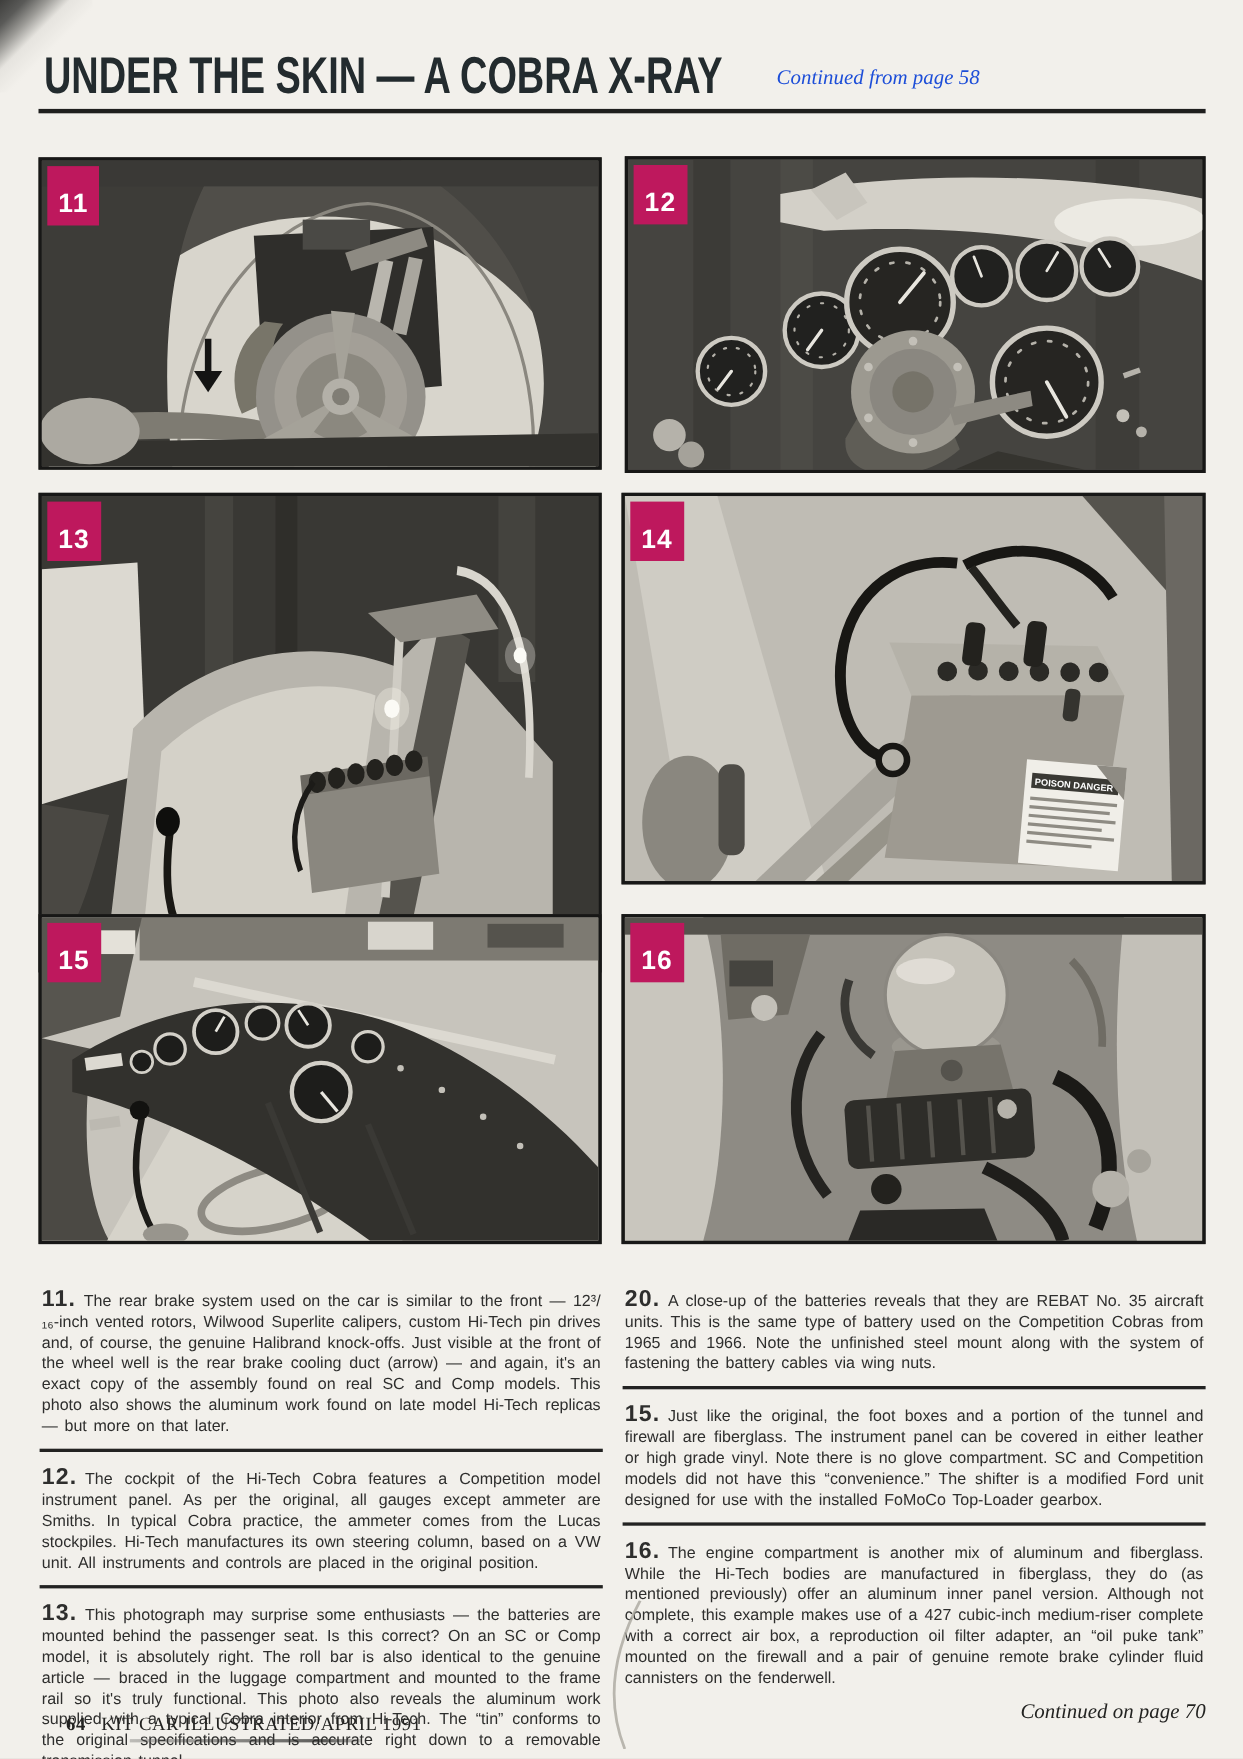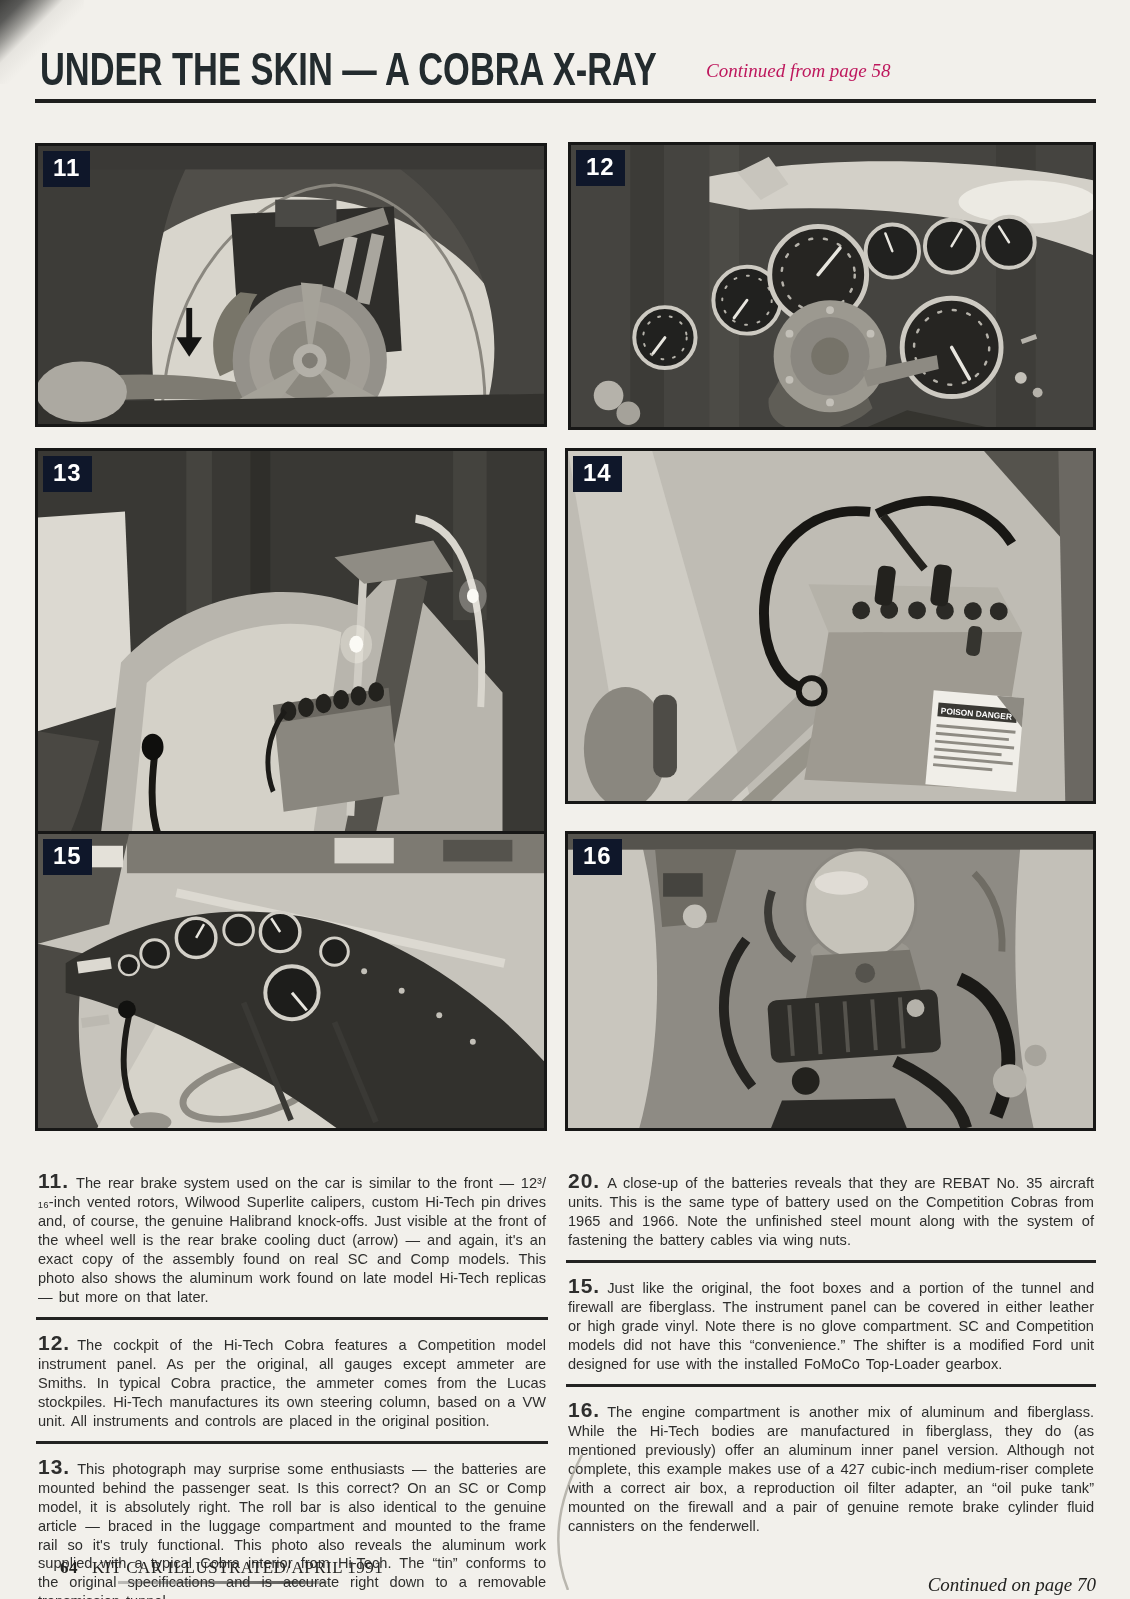--- a/index.html
+++ b/index.html
@@ -10,37 +10,37 @@
   .corner-fold{position:absolute;top:0;left:0;width:84px;height:84px;
     background:linear-gradient(135deg,#3e3e3c 0%,#5a5a58 14%,#9b9a96 26%,#e6e4df 38%,rgba(0,0,0,0) 55%);}
   .bottom-smudge{position:absolute;left:118px;top:1581px;width:210px;height:3px;
     background:linear-gradient(90deg,rgba(90,90,88,.35),rgba(40,40,38,.75) 85%,rgba(40,40,38,.2));}
   .crease{position:absolute;left:520px;top:1455px;width:80px;height:135px;pointer-events:none;}
 
   
   .hdr-title{position:absolute;left:40px;top:42px;margin:0;font-weight:bold;font-size:42px;
     color:#232b2e;white-space:nowrap;transform:scale(.82,1.12);transform-origin:left top;letter-spacing:0;}
   .hdr-cont{position:absolute;left:706px;top:60px;font-family:"Liberation Serif",serif;
-    font-style:italic;font-size:19px;color:#be185d;}
+    font-style:italic;font-size:19px;color:#1d4ed8;}
   .hdr-rule{position:absolute;left:35px;top:99px;width:1061px;height:4px;background:#1f1f1e;}
 
   
   .photo{position:absolute;margin:0;border:3px solid #171716;box-sizing:border-box;background:#56544f;}
   .photo svg{position:absolute;inset:0;width:100%;height:100%;display:block;}
-  .badge{position:absolute;top:5px;left:5px;background:#0f172a;color:#fff;font-weight:bold;
-    font-size:24px;line-height:1;padding:5px 10px 7px;letter-spacing:1px;}
+  .badge{position:absolute;top:5px;left:5px;background:#be185d;color:#fff;font-weight:bold;
+    font-size:24px;line-height:1;padding:23px 10px 7px;letter-spacing:1px;}
 
   
   .caption-col{position:absolute;top:1168px;}
   .col-left{left:36px;width:512px;}
   .col-right{left:566px;width:530px;}
   .cap{margin:2px;font-size:14.6px;line-height:1.3;text-align:justify;color:#2e2e2d;word-spacing:2px;}
   .capnum{font-size:21px;font-weight:bold;letter-spacing:1px;padding-right:7px;line-height:1;}
   .cap-rule{border:none;border-top:3px solid #232322;margin:10px 0 12px;}
-  .cont-on{margin-top:38px;text-align:right;font-family:"Liberation Serif",serif;
+  .cont-on{margin-top:10px;text-align:right;font-family:"Liberation Serif",serif;
     font-style:italic;font-size:19px;color:#232321;}
 
   
   .footer{position:absolute;left:38px;top:1558px;font-family:"Liberation Serif",serif;
     font-size:17px;color:#232321;letter-spacing:.5px;}
   .footer .pageno{font-weight:bold;padding-right:14px;margin-left:22px;}
 </style>
 </head>
 <body>
 

